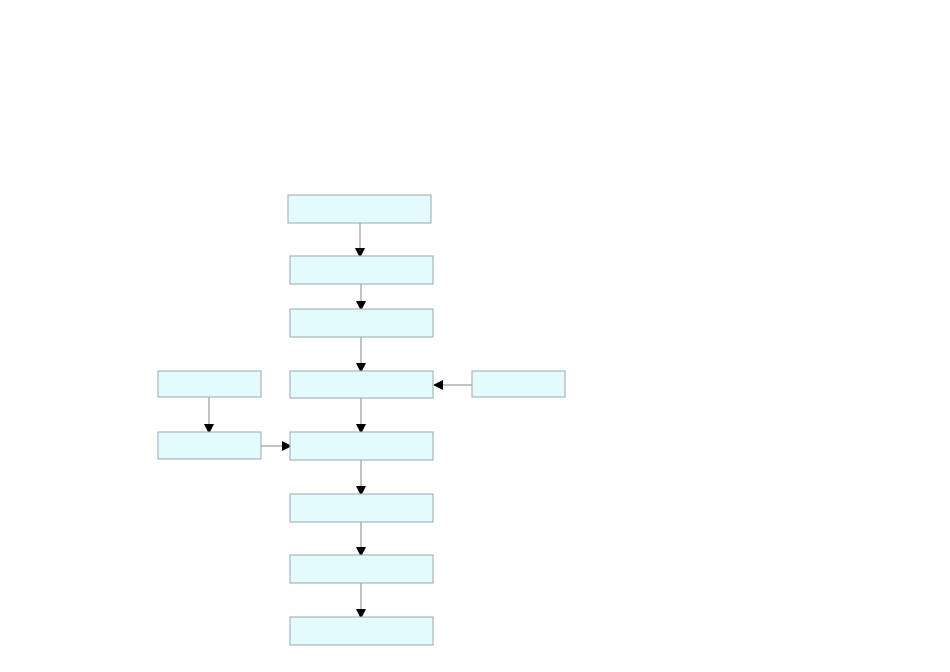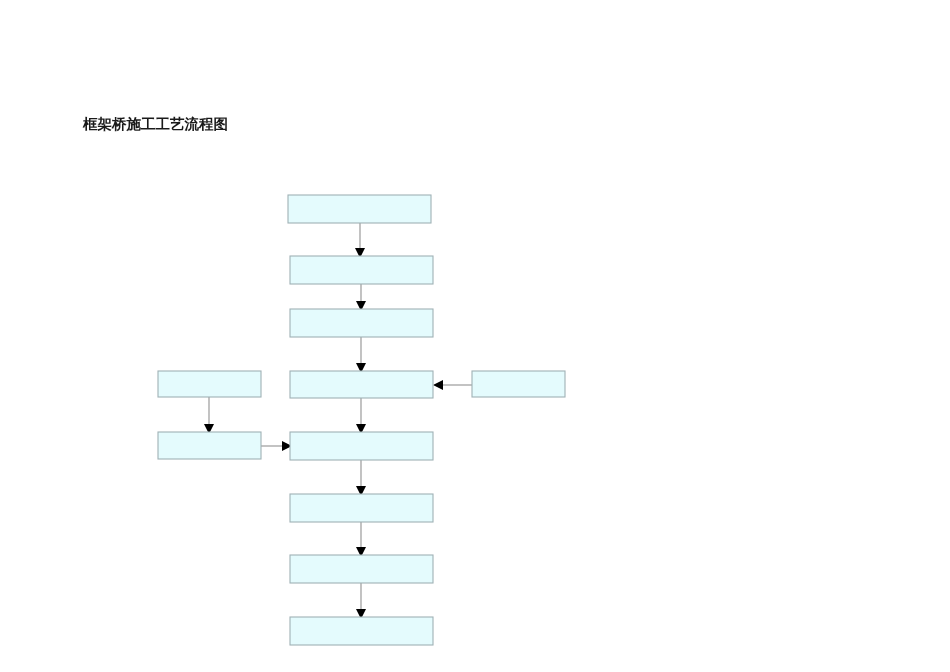--- a/index.html
+++ b/index.html
@@ -58,21 +58,20 @@
   .flow-edge polygon {
     fill: #000000;
     stroke: none;
   }
 </style>
 </head>
 <body>
 
 <div id="page">
 
-  <div id="diagram-title">框架桥施工工艺流程图</div>
 
   <svg id="flow-svg" viewBox="0 0 950 672" xmlns="http://www.w3.org/2000/svg">
 
     <g class="flow-edge">
       <line x1="360" y1="223" x2="360" y2="251"></line>
       <polygon points="355,248 365,248 360,258"></polygon>
     </g>
     <g class="flow-edge">
       <line x1="361" y1="284" x2="361" y2="304"></line>
       <polygon points="356,301 366,301 361,311"></polygon>

